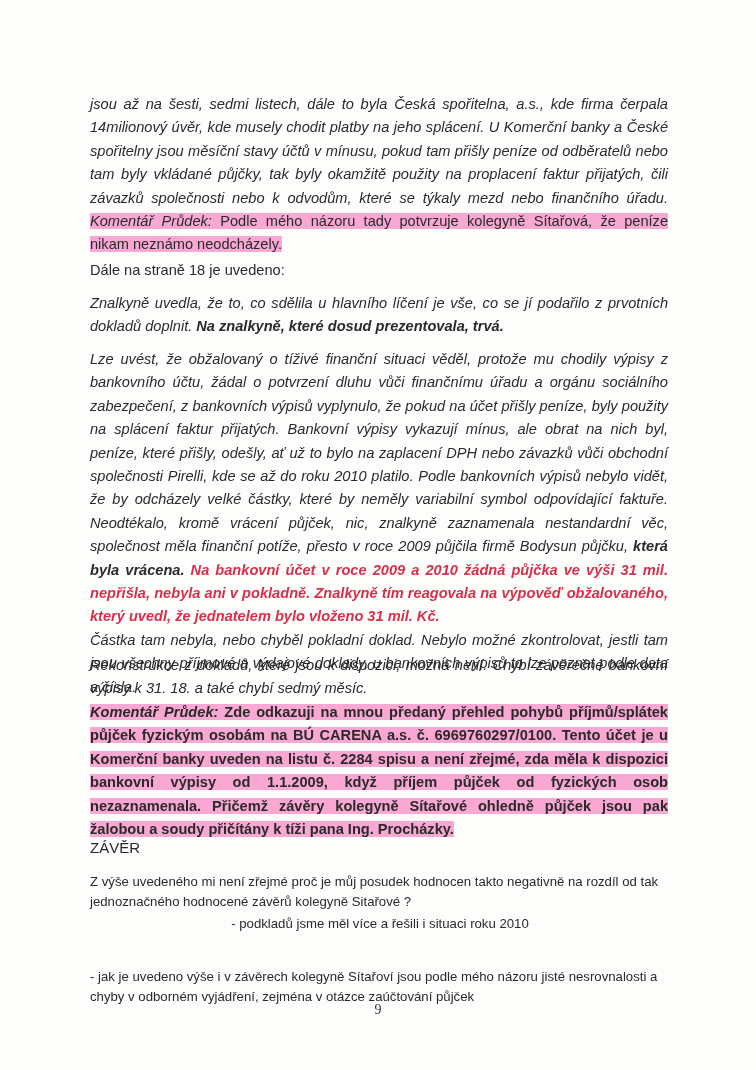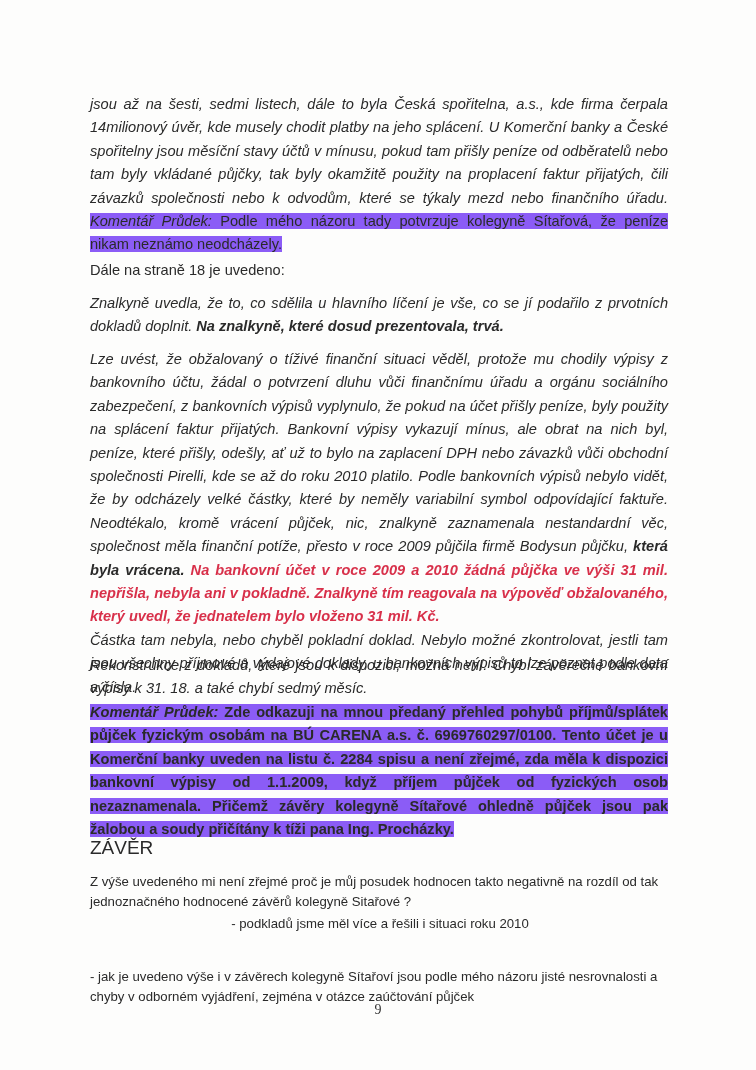--- a/index.html
+++ b/index.html
@@ -4,21 +4,21 @@
 <style>
   html, body { margin: 0; padding: 0; }
   body {
     width: 756px; height: 1070px; background: #fdfdfc; position: relative; overflow: hidden;
     font-family: "Liberation Sans", sans-serif; color: #2a2a2a;
   }
   .p { position: absolute; left: 90px; width: 578px; font-size: 14.6px; line-height: 23.4px; text-align: justify; }
   .it { font-style: italic; }
   .b { font-weight: bold; }
   .red { color: #d8304a; font-weight: bold; }
-  .hl { background: #8b5cf6; }
+  .hl { background: #f9a8d4; }
   .plain { font-style: normal; }
   .small { font-size: 13.2px; line-height: 20px; width: 580px; text-align: left; }
   .pagenum { position: absolute; left: 0; width: 756px; top: 1002px; text-align: center; font-family: "Liberation Serif", serif; font-size: 14px; color: #333; }
   .line { display:block; }
 </style>
 </head>
 <body>
 
 <div>
 
@@ -37,21 +37,21 @@
     <span>Lze uvést, že obžalovaný o tíživé finanční situaci věděl, protože mu chodily výpisy z bankovního účtu, žádal o potvrzení dluhu vůči finančnímu úřadu a orgánu sociálního zabezpečení, z bankovních výpisů vyplynulo, že pokud na účet přišly peníze, byly použity na splácení faktur přijatých. Bankovní výpisy vykazují mínus, ale obrat na nich byl, peníze, které přišly, odešly, ať už to bylo na zaplacení DPH nebo závazků vůči obchodní společnosti Pirelli, kde se až do roku 2010 platilo. Podle bankovních výpisů nebylo vidět, že by odcházely velké částky, které by neměly variabilní symbol odpovídající faktuře. Neodtékalo, kromě vrácení půjček, nic, znalkyně zaznamenala nestandardní věc, společnost měla finanční potíže, přesto v roce 2009 půjčila firmě Bodysun půjčku,</span><span class="b"> která byla vrácena.</span><span class="red"> Na bankovní účet v roce 2009 a 2010 žádná půjčka ve výši 31 mil. nepřišla, nebyla ani v pokladně. Znalkyně tím reagovala na výpověď obžalovaného, který uvedl, že jednatelem bylo vloženo 31 mil. Kč.</span>
     <span class="line">Částka tam nebyla, nebo chyběl pokladní doklad. Nebylo možné zkontrolovat, jestli tam jsou všechny příjmové a výdajové doklady, u bankovních výpisů to lze poznat podle data a čísla.</span>
   </div>
 
   <div class="p it" style="top:654px;">Rekonstrukce z dokladů, které jsou k dispozici, možná není. Chybí závěrečné bankovní výpisy k 31. 18. a také chybí sedmý měsíc.</div>
 
   <div class="p" style="top:701px;font-weight:bold;">
     <span class="hl it">Komentář Průdek:</span><span class="hl"> Zde odkazuji na mnou předaný přehled pohybů příjmů/splátek půjček fyzickým osobám na BÚ CARENA a.s. č. 6969760297/0100. Tento účet je u Komerční banky uveden na listu č. 2284 spisu a není zřejmé, zda měla k dispozici bankovní výpisy od 1.1.2009, když příjem půjček od fyzických osob nezaznamenala. Přičemž závěry kolegyně Sítařové ohledně půjček jsou pak žalobou a soudy přičítány k tíži pana Ing. Procházky.</span>
   </div>
 
-  <div class="p" style="top:836px; font-size:19px;">ZÁVĚR</div>
+  <div class="p" style="top:836px; font-size:15px;">ZÁVĚR</div>
 
   <div class="p small" style="top:872px;">Z výše uvedeného mi není zřejmé proč je můj posudek  hodnocen takto negativně na rozdíl od tak jednoznačného hodnocené závěrů kolegyně Sitařové ?</div>
 
   <div class="p small" style="top:914px;text-align:center;"> - podkladů jsme měl více a řešili i situaci roku 2010</div>
 
   <div class="p small" style="top:967px;"> -  jak je uvedeno výše i v závěrech kolegyně Sítařoví jsou podle mého názoru jisté nesrovnalosti a chyby v odborném vyjádření, zejména v otázce zaúčtování půjček</div>
 
   <div class="pagenum">9</div>
 </div>
 

